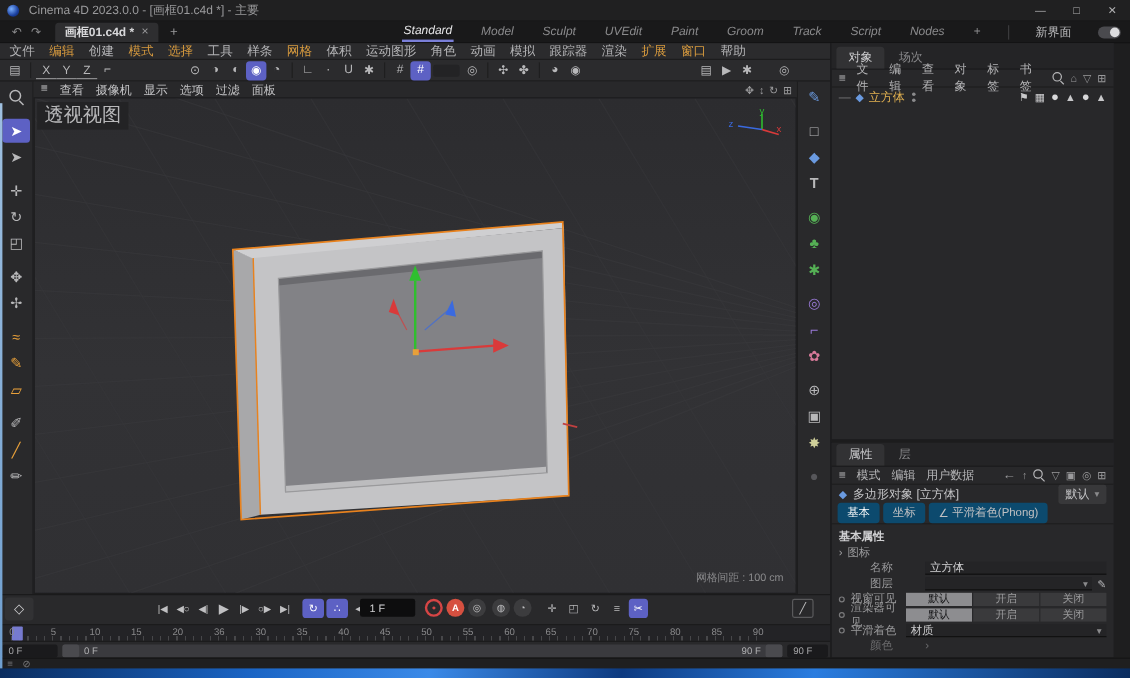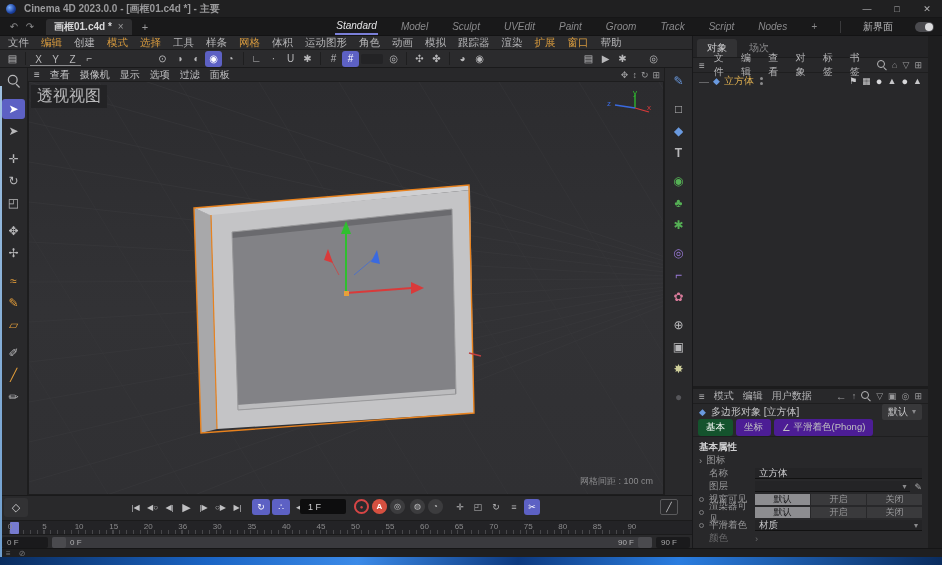--- a/index.html
+++ b/index.html
@@ -2,21 +2,21 @@
 <html><head>
 <meta charset="utf-8">
 <style>
   * { margin:0; padding:0; box-sizing:border-box; }
   body { background:#000; font-family:"Liberation Sans", sans-serif; }
   #app { position:relative; width:942px; height:565px; background:#1e1e1f; overflow:hidden; color:#b4b4b6; font-size:10px; }
 
   
   .titlebar { position:absolute; left:0; top:0; width:942px; height:18px; background:#202021; display:flex; align-items:center; border-bottom:1px solid #161617; }
   .c4d-logo { width:10px; height:10px; border-radius:50%; margin-left:6px; background:radial-gradient(circle at 35% 35%, #7ab0ff, #1a3f9e 60%, #0c1f56); }
-  .title-text { margin-left:8px; color:#9a9a9c; font-size:10px;font-weight:bold; }
+  .title-text { margin-left:8px; color:#9a9a9c; font-size:10px; }
   .wincontrols { margin-left:auto; display:flex; }
   .winbtn { width:30px; height:18px; display:flex; align-items:center; justify-content:center; color:#b0b0b2; font-size:9px; }
 
   
   .tabrow { position:absolute; left:0; top:18px; width:942px; height:18px; background:#19191a; display:flex; align-items:center; border-bottom:1px solid #131314; }
   .histbtn { width:16px; text-align:center; color:#8a8a8c; font-size:10px; }
   .doc-tab { display:flex; align-items:center; gap:6px; background:#2e2e30; border-radius:3px 3px 0 0; padding:2px 8px; margin-left:8px; color:#d8d8da; font-weight:bold; font-size:10px; height:16px; }
   .doc-close { color:#9a9a9c; font-weight:normal; }
   .addtab { color:#9a9a9c; margin-left:10px; font-size:11px; }
   .layout-tabs { margin-left:auto; display:flex; align-items:center; gap:22px; margin-right:8px; }
@@ -109,28 +109,28 @@
   .objname { color:#e0b050; font-size:10px; }
   .visdots { display:flex; flex-direction:column; gap:2px; margin-left:2px; }
   .visdots i { width:3px; height:3px; border-radius:50%; background:#8a8a8c; }
   .tagicons { margin-left:auto; display:flex; gap:5px; align-items:center; color:#c8c8ca; font-size:9px; }
   .omgr-body { flex:1; }
   .splitter { height:3px; background:#1c1c1d; }
 
   .attr-objrow { height:15px; display:flex; align-items:center; gap:5px; padding:0 6px; font-size:10px; color:#c4c4c6; }
   .preset { margin-left:auto; display:flex; align-items:center; gap:4px; background:#38383a; border-radius:2px; padding:1px 6px; color:#c8c8ca; }
   .modetabs { height:18px; display:flex; align-items:center; gap:3px; padding:0 5px; border-bottom:1px solid #1e1e1f; }
-  .mtab { padding:2px 8px; border-radius:3px; background:#4c1d95; color:#c0c0c2; font-size:9.5px; display:flex; gap:3px; align-items:center; }
-  .mtab.active { background:#14532d; color:#fff; }
+  .mtab { padding:2px 8px; border-radius:3px; background:#0c4a6e; color:#c0c0c2; font-size:9.5px; display:flex; gap:3px; align-items:center; }
+  .mtab.active { background:#0c4a6e; color:#fff; }
 
   .attrbody { padding:3px 0; font-size:9.5px; }
   .arow { height:13px; display:flex; align-items:center; padding:0 6px; }
   .arow .adot { width:5px; height:5px; border:1px solid #7a7a7c; border-radius:50%; margin-right:5px; flex:none; }
   .alabel { color:#9a9a9c; width:46px; flex:none; }
-  .alabel.pad { margin-left:10px; }
+  .alabel.pad { margin-left:26px; }
   .sect { color:#d0d0d2; font-weight:bold; padding-left:6px; height:14px; display:flex; align-items:center; }
   .afield { flex:1; background:#242426; border-bottom:1px solid #111; height:11px; display:flex; align-items:center; padding:0 4px; color:#d0d0d2; }
   .seg { display:flex; flex:1; height:11px; gap:1px; }
   .seg span { flex:1; display:flex; align-items:center; justify-content:center; background:#3a3a3c; color:#9a9a9c; font-size:9px; }
   .seg span.sel { background:#8d8d90; color:#141416; }
   .ddl { flex:1; background:#242426; border-bottom:1px solid #111; height:11px; display:flex; align-items:center; padding:0 4px; color:#c8c8ca; }
   .ddl .arr { margin-left:auto; color:#8a8a8c; font-size:8px; }
   .pencil { color:#b0b0b2; margin-left:4px; font-size:9px; }
   .chk { width:9px; height:9px; border:1px solid #7a7a7c; background:transparent; }
   .dim { color:#6a6a6c; }
@@ -499,20 +499,24 @@
         <span style="font-size:11px; color:#d8d8da">●</span>
         <span>▲</span>
         <span style="font-size:11px; color:#d8d8da">●</span>
         <span>▲</span>
       </span>
     </div>
     <div class="omgr-body"></div>
 
     <div class="splitter"></div>
 
+    <div class="ptabs" style="height:20px">
+      <span class="ptab active">属性</span>
+      <span class="ptab">层</span>
+    </div>
     <div class="pmenu">
       <span>≡</span>
       <span>模式</span>
       <span>编辑</span>
       <span>用户数据</span>
       <span class="right">
         <span style="font-size:11px">←</span>
         <span>↑</span>
         <i class="i-search"></i>
         <span>▽</span>

